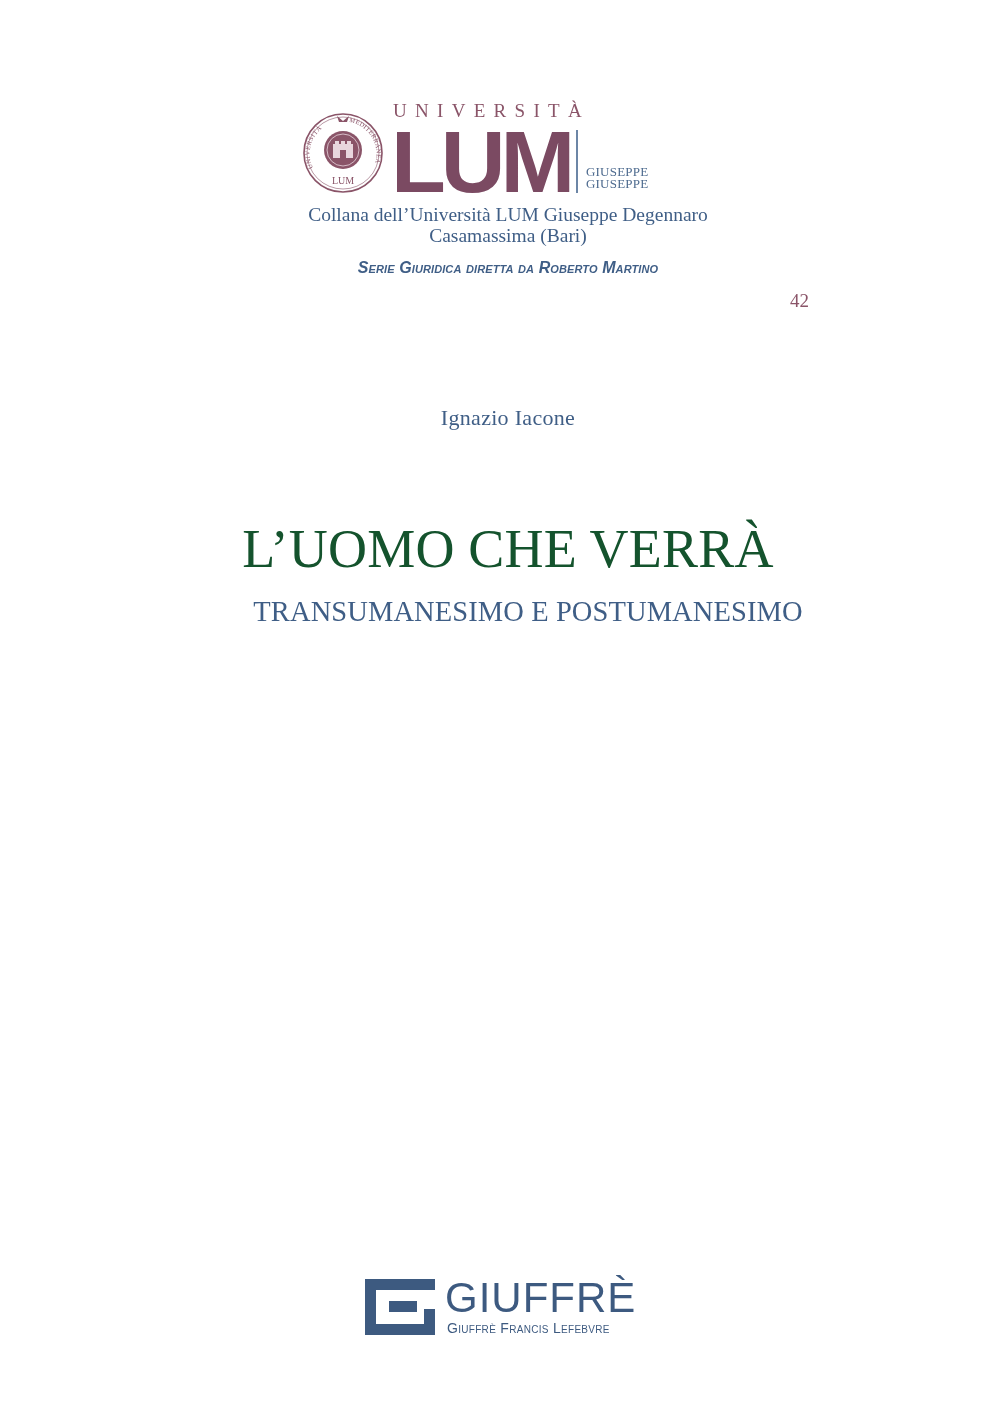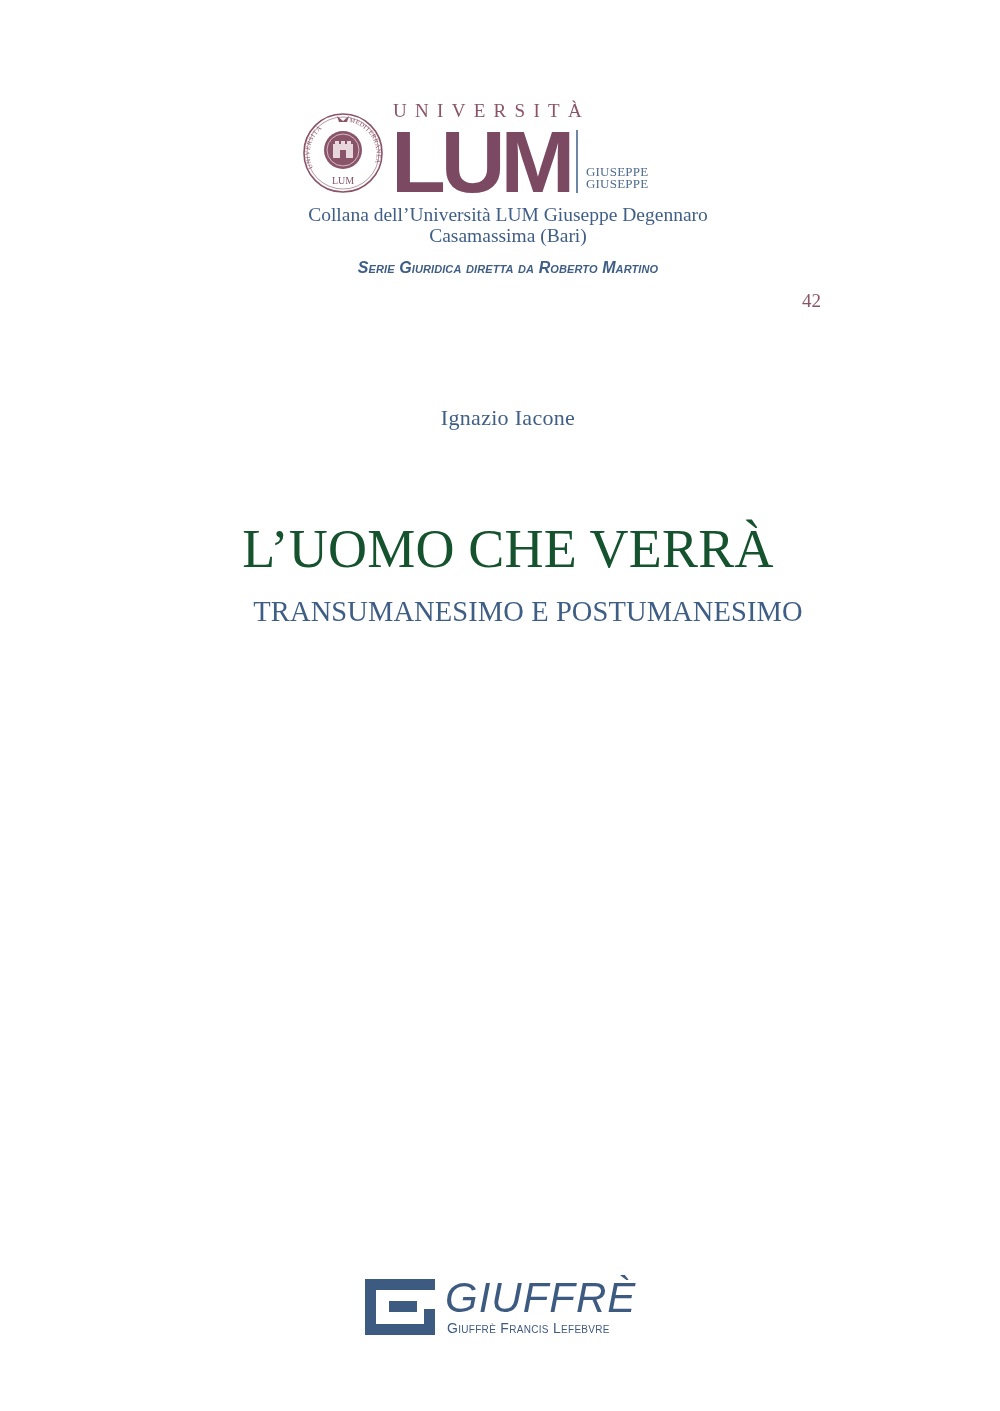--- a/index.html
+++ b/index.html
@@ -70,21 +70,20 @@
       font-size: 16px;
       color: #3f5e86;
       font-variant: small-caps;
       letter-spacing: 0.1px;
       font-weight: bold;
     }
     #volume-number {
       left: 790px; top: 290px;
       font-size: 19px;
       color: #8a5468;
-      margin-left: 12px;
     }
 
     
     #author {
       top: 405px;
       font-size: 22px;
       color: #3f5e86;
       letter-spacing: 0.3px;
     }
     #main-title {
@@ -108,21 +107,20 @@
       left: 365px; top: 1279px;
       width: 70px; height: 56px;
     }
     #giuffre-name {
       left: 445px; top: 1276px;
       font-family: "Liberation Sans", "DejaVu Sans", sans-serif;
       font-size: 42px;
       line-height: 44px;
       color: #3d5a80;
       letter-spacing: 1px;
-      font-style: italic;
     }
     #giuffre-sub {
       left: 447px; top: 1320px;
       font-family: "Liberation Sans", "DejaVu Sans", sans-serif;
       font-size: 14px;
       font-variant: small-caps;
       color: #3d5a80;
       letter-spacing: 0.3px;
       line-height: 16px;
     }

